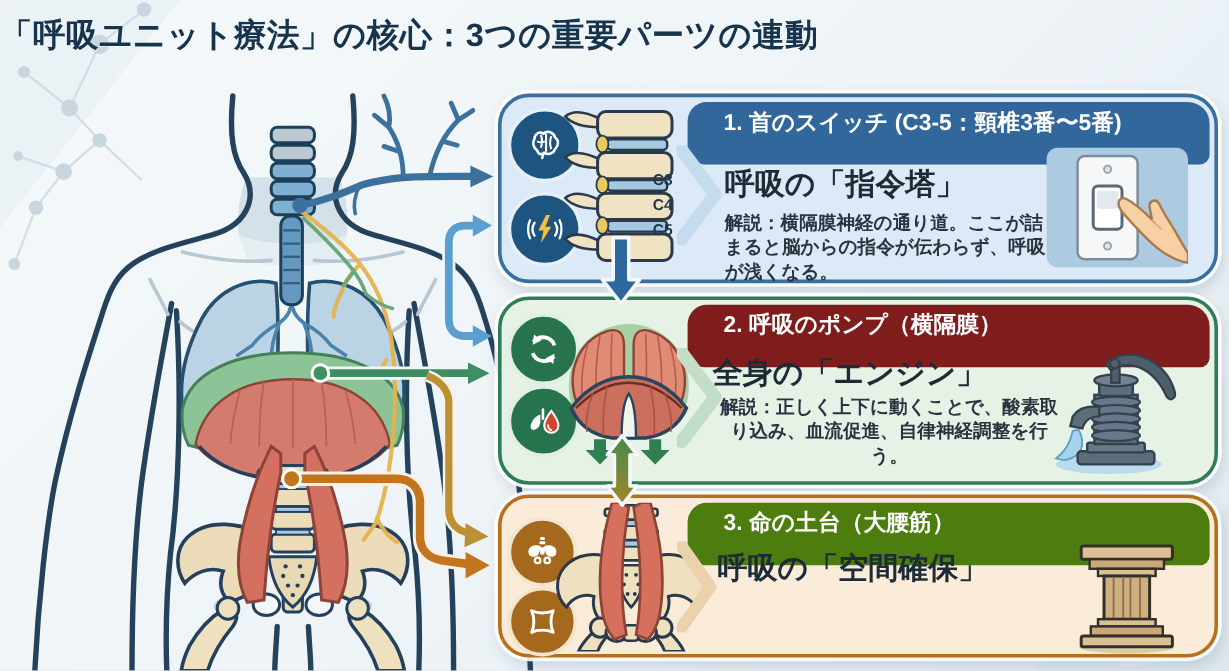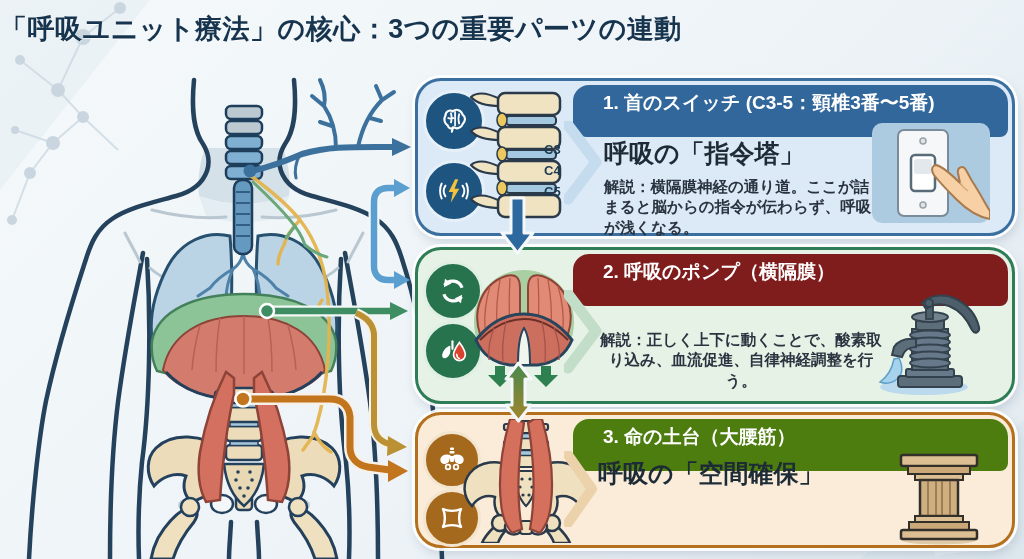--- a/index.html
+++ b/index.html
@@ -359,20 +359,21 @@
       </g>
       <path d="M58,109 C58,90 60,78 64,72 C68,78 70,90 70,109 Z" fill="#f0f5ee" stroke="#27455c" stroke-width="2"></path>
       <g fill="#2e8050">
         <polygon points="35,110 45,110 45,119 52,119 40,131 28,119 35,119"></polygon>
         <polygon points="81,110 91,110 91,119 98,119 86,131 74,119 81,119"></polygon>
       </g>
     </svg>
     <svg class="chev" width="40" height="84" viewBox="0 0 40 84">
       <path d="M4,4 L32,41 L4,78" stroke="#c2ddc8" stroke-width="11" fill="none" stroke-linecap="round" stroke-linejoin="round"></path>
     </svg>
+    <div class="keyword">全身の「エンジン」</div>
     <div class="desc">解説：正しく上下に動くことで、酸素取り込み、血流促進、自律神経調整を行う。</div>
     <div class="side-ill pump">
       <svg width="130" height="114" viewBox="0 0 130 114">
         <ellipse cx="56" cy="104" rx="44" ry="8" fill="#bcdaed"></ellipse>
         <path d="M26,76 C24,86 19,94 12,99 C20,102 29,99 33,91 C35,85 33,79 31,75 Z" fill="#a6d2ec" stroke="#5d9fc9" stroke-width="1.5"></path>
         <rect x="30" y="93" width="64" height="11" rx="3" fill="#5d6e7b" stroke="#34424d" stroke-width="2"></rect>
         <rect x="38" y="86" width="48" height="8" rx="2" fill="#68798a" stroke="#34424d" stroke-width="2"></rect>
         <rect x="44" y="46" width="36" height="41" fill="#5d6e7b" stroke="#34424d" stroke-width="2"></rect>
         <g fill="#66788a" stroke="#34424d" stroke-width="1.8">
           <ellipse cx="62" cy="52" rx="20" ry="4.5"></ellipse>

